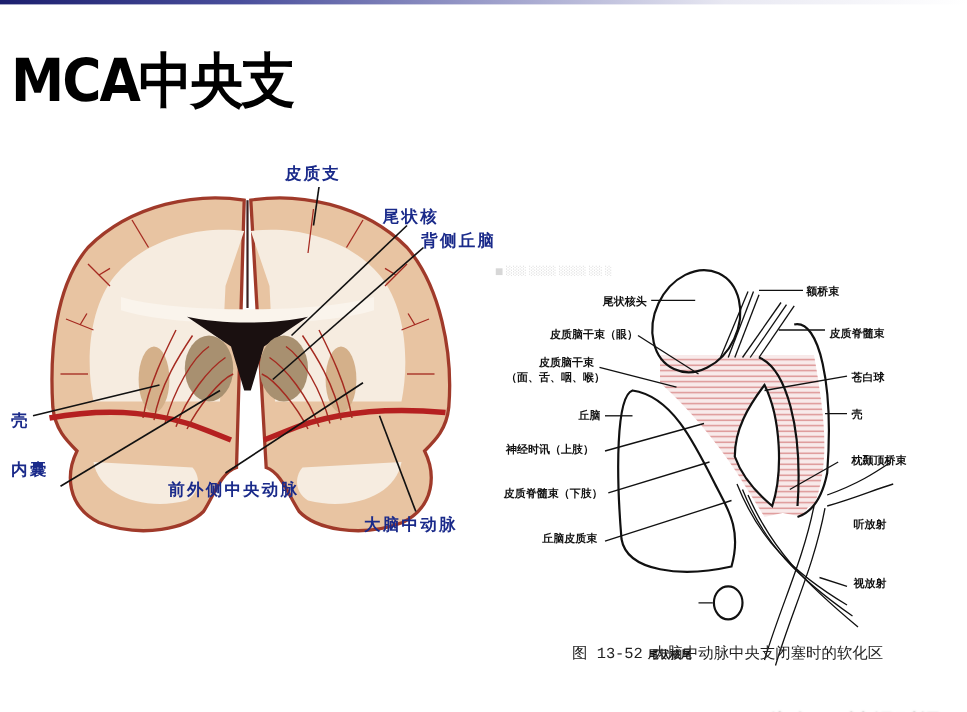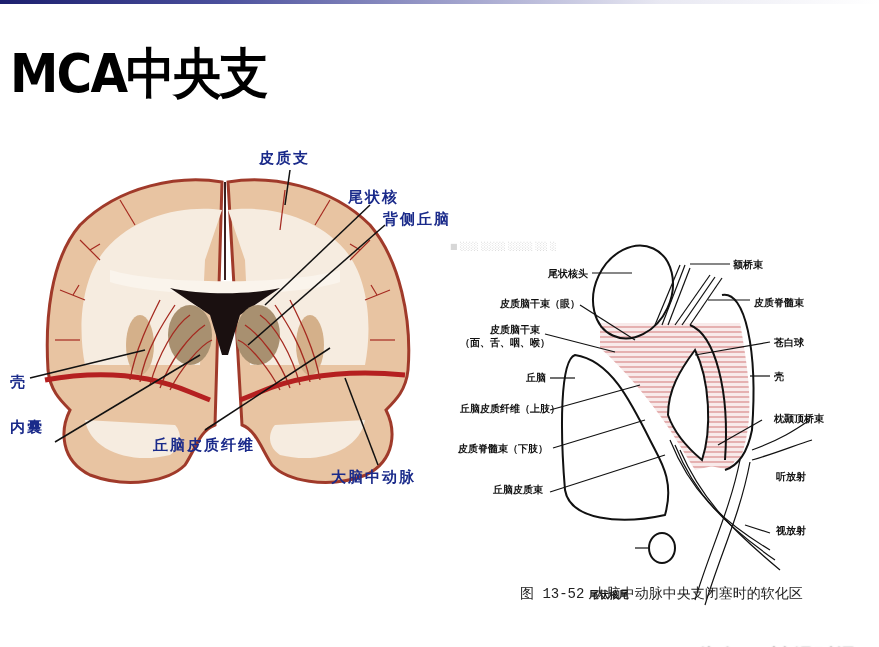--- a/index.html
+++ b/index.html
@@ -82,21 +82,21 @@
       <line x1="55" y1="312" x2="200" y2="225"></line>
       <line x1="205" y1="300" x2="330" y2="218"></line>
       <line x1="378" y1="335" x2="345" y2="248"></line>
     </g>
   </svg>
   <div class="lbl-blue" style="left:259px;top:19px;text-align:right;">皮质支</div>
   <div class="lbl-blue" style="left:348px;top:58px;">尾状核</div>
   <div class="lbl-blue" style="left:383px;top:80px;">背侧丘脑</div>
   <div class="lbl-blue" style="left:10px;top:243px;">壳</div>
   <div class="lbl-blue" style="left:10px;top:288px;">内囊</div>
-  <div class="lbl-blue" style="left:153px;top:306px;">丘脑皮质纤维</div>
+  <div class="lbl-blue" style="left:153px;top:306px;">前外侧中央动脉</div>
   <div class="lbl-blue" style="left:331px;top:338px;">大脑中动脉</div>
 </div>
 
 <div class="panel" style="left:440px;top:230px;width:439px;height:417px;">
   <div class="faint" style="left:10px;top:12px;">■ ░░░ ░░░░ ░░░░ ░░ ░</div>
   <svg width="439" height="417" viewBox="0 0 439 417">
     <defs>
       <pattern id="hatch" width="6" height="5" patternUnits="userSpaceOnUse">
         <rect width="6" height="5" fill="#f8eaea"></rect>
         <line x1="0" y1="2" x2="6" y2="2" stroke="#d98a8a" stroke-width="1.2"></line>
@@ -151,21 +151,21 @@
   </svg>
   <div class="lbl-black" style="left:108px;top:37px;">尾状核头</div>
   <div class="lbl-black" style="left:293px;top:28px;">额桥束</div>
   <div class="lbl-black" style="left:60px;top:67px;">皮质脑干束（眼）</div>
   <div class="lbl-black" style="left:314px;top:66px;">皮质脊髓束</div>
   <div class="lbl-black" style="left:50px;top:93px;">皮质脑干束</div>
   <div class="lbl-black" style="left:20px;top:106px;text-align:center;">（面、舌、咽、喉）</div>
   <div class="lbl-black" style="left:334px;top:106px;">苍白球</div>
   <div class="lbl-black" style="left:86px;top:141px;">丘脑</div>
   <div class="lbl-black" style="left:334px;top:140px;">壳</div>
-  <div class="lbl-black" style="left:20px;top:172px;">丘脑皮质纤维（上肢）</div>
+  <div class="lbl-black" style="left:20px;top:172px;">神经时讯（上肢）</div>
   <div class="lbl-black" style="left:334px;top:182px;">枕颞顶桥束</div>
   <div class="lbl-black" style="left:18px;top:212px;">皮质脊髓束（下肢）</div>
   <div class="lbl-black" style="left:53px;top:253px;">丘脑皮质束</div>
   <div class="lbl-black" style="left:336px;top:240px;">听放射</div>
   <div class="lbl-black" style="left:336px;top:294px;">视放射</div>
   <div class="lbl-black" style="left:149px;top:313px;margin-top:45px;">尾状核尾</div>
 </div>
 
 <div class="caption">图 13-52   大脑中动脉中央支闭塞时的软化区</div>
 <div class="watermark">头条 @神经时讯</div>

